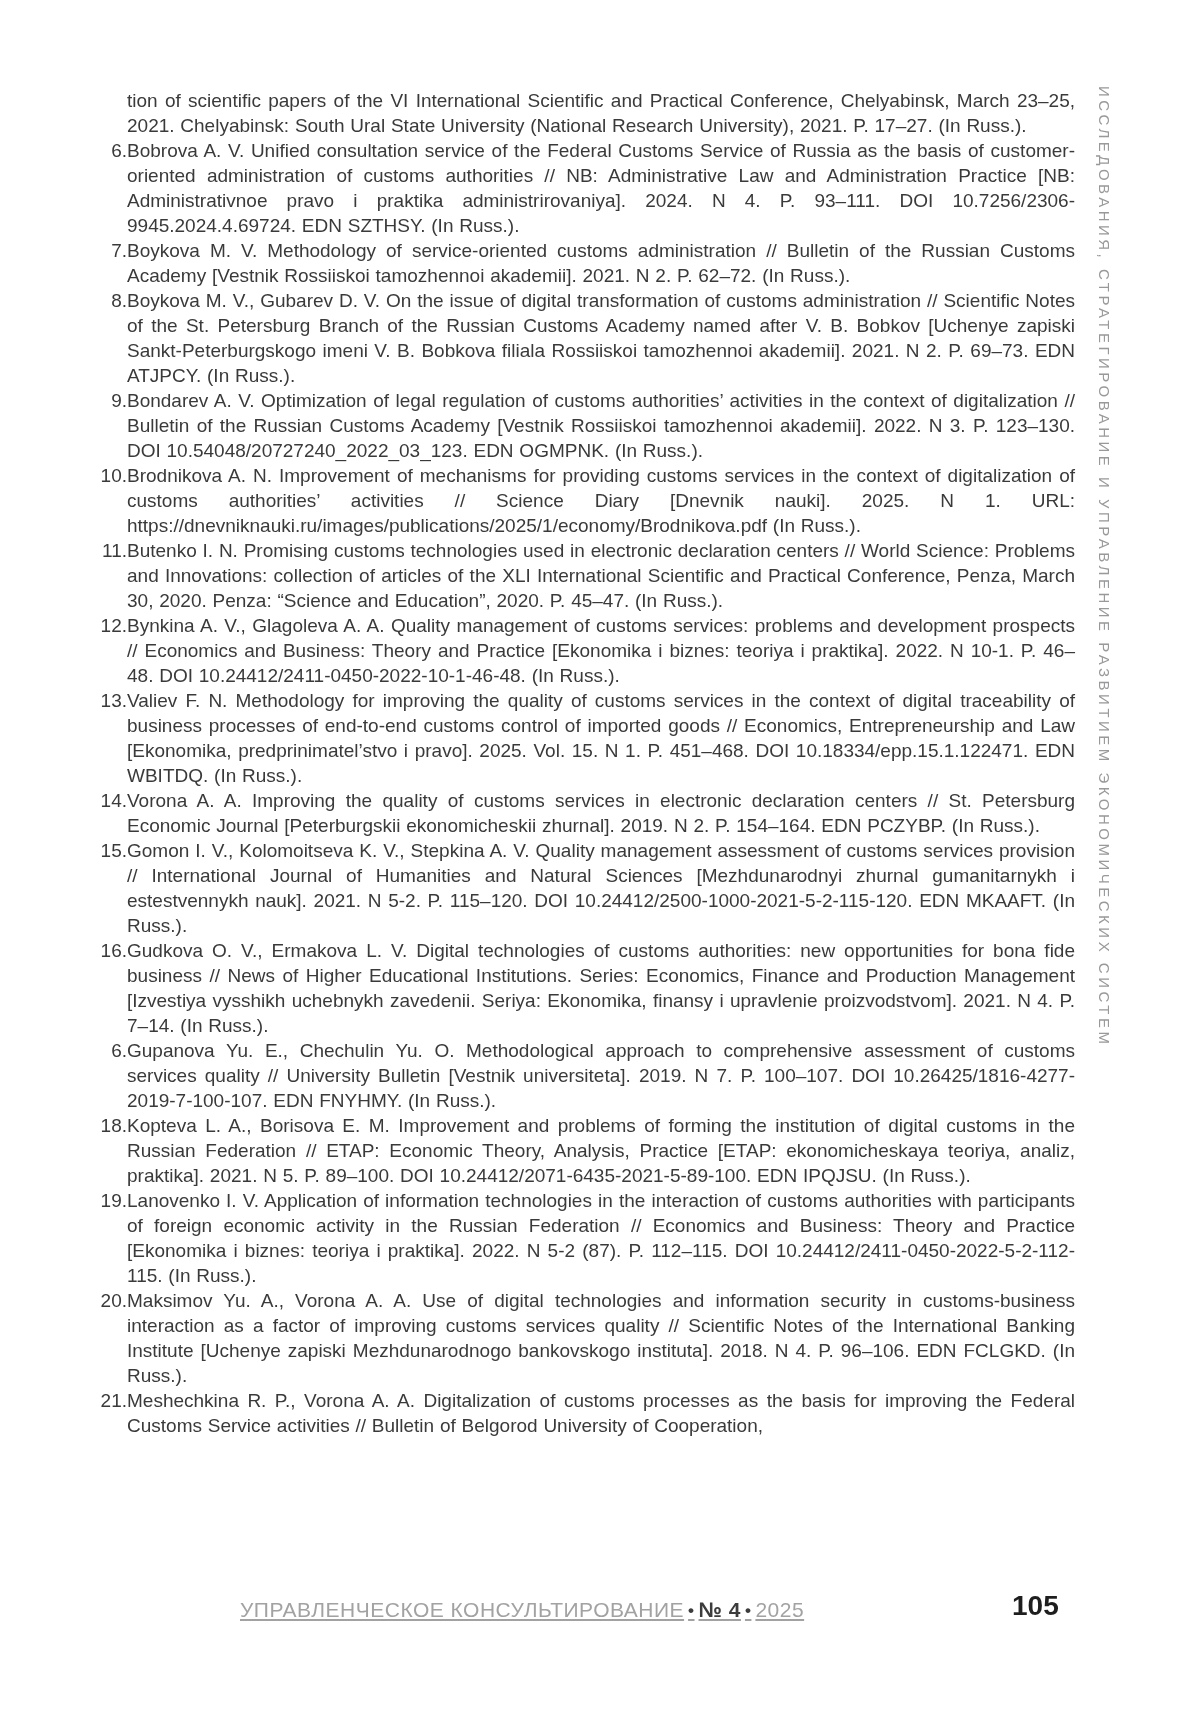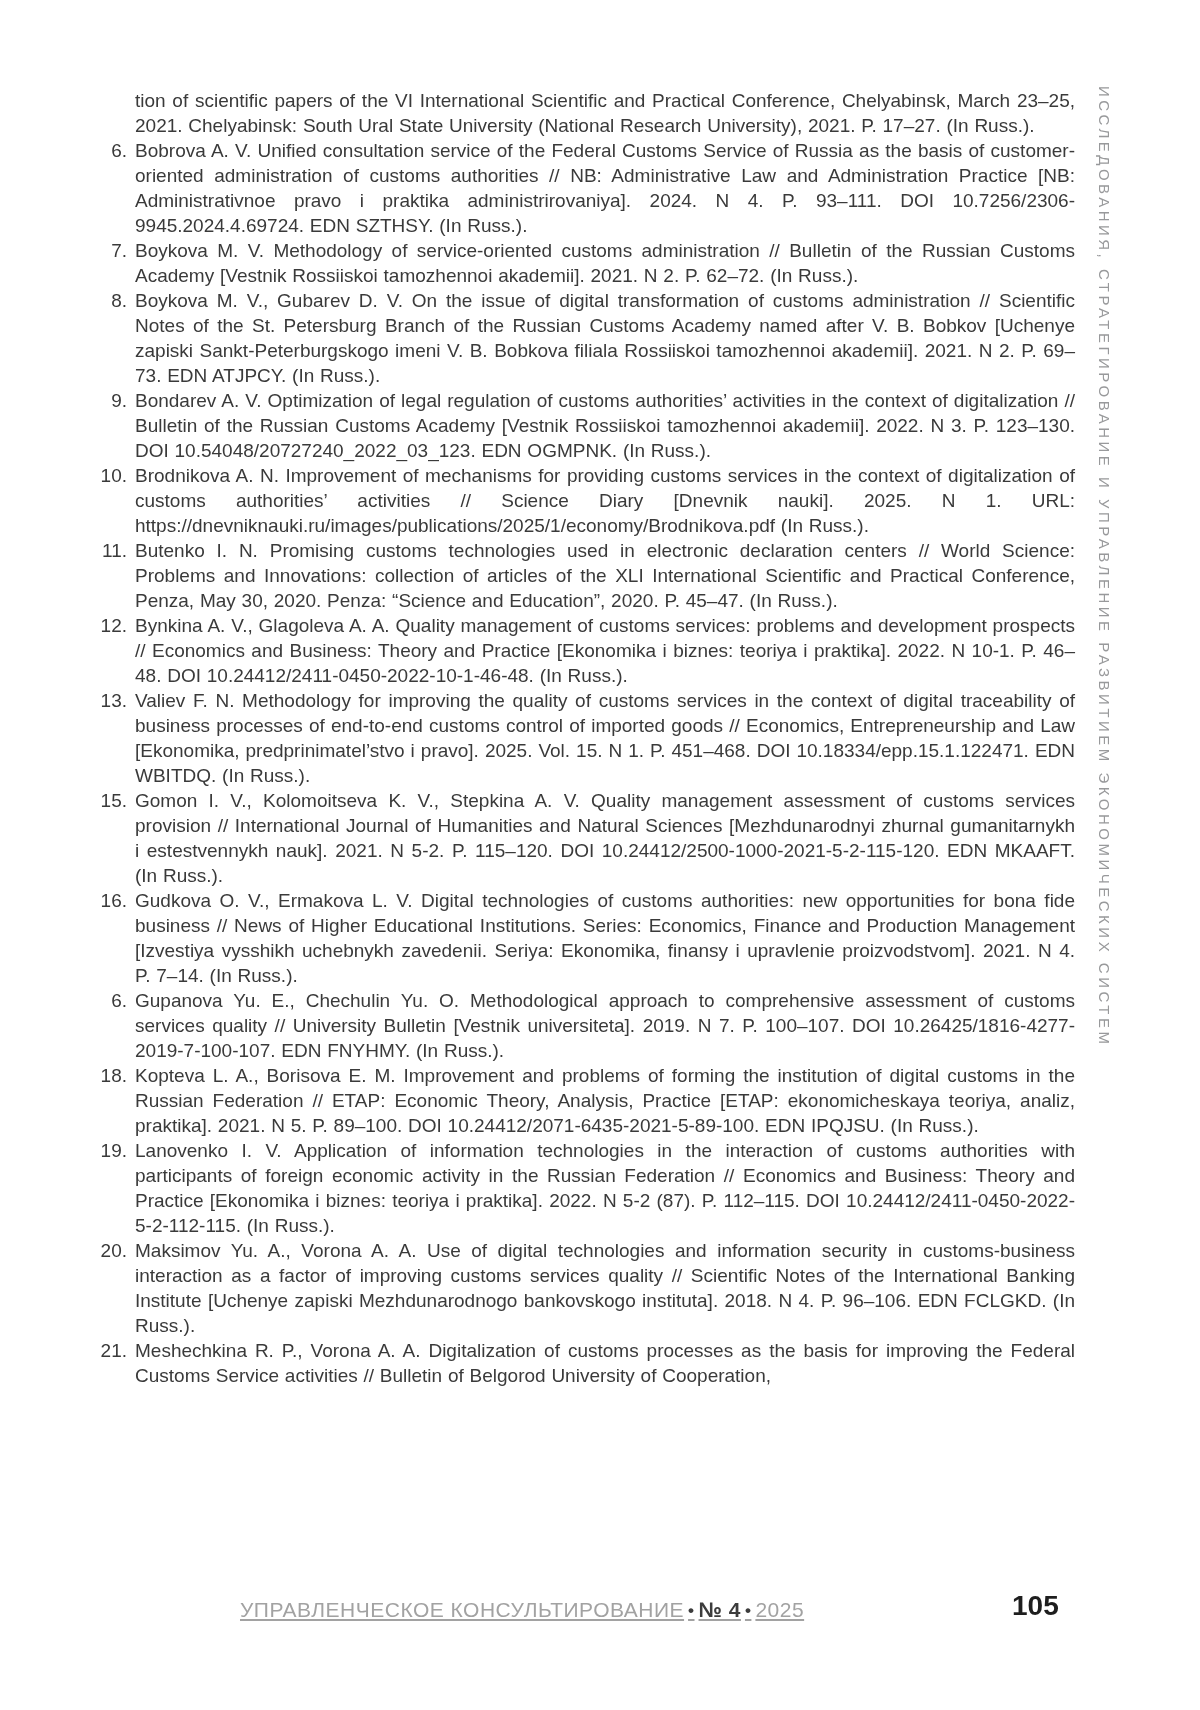--- a/index.html
+++ b/index.html
@@ -29,21 +29,20 @@
     align-items: flex-start;
   }
   .ref-num {
     flex: none;
     width: 32px;
     text-align: right;
     white-space: nowrap;
   }
   .ref-text {
     flex: 1 1 auto;
-    margin-left: 8px;
     text-align: justify;
     hyphens: none;
     word-spacing: 0.5px;
   }
   .vertical-title {
     position: absolute;
     top: 86px;
     left: 1096px;
     height: 1030px;
     writing-mode: vertical-rl;
@@ -111,29 +110,33 @@
       <div class="ref">
         <div class="ref-num">9.</div>
         <div class="ref-text">Bondarev A. V. Optimization of legal regulation of customs authorities’ activities in the context of digitalization // Bulletin of the Russian Customs Academy [Vestnik Rossiiskoi tamozhennoi akademii]. 2022. N 3. P. 123–130. DOI 10.54048/20727240_2022_03_123. EDN OGMPNK. (In Russ.).</div>
       </div>
       <div class="ref">
         <div class="ref-num">10.</div>
         <div class="ref-text">Brodnikova A. N. Improvement of mechanisms for providing customs services in the context of digitalization of customs authorities’ activities // Science Diary [Dnevnik nauki]. 2025. N 1. URL: https://dnevniknauki.ru/images/publications/2025/1/economy/Brodnikova.pdf (In Russ.).</div>
       </div>
       <div class="ref">
         <div class="ref-num">11.</div>
-        <div class="ref-text">Butenko I. N. Promising customs technologies used in electronic declaration centers // World Science: Problems and Innovations: collection of articles of the XLI International Scientific and Practical Conference, Penza, May 30, 2020. Penza: “Science and Education”, 2020. P. 45–47. (In Russ.).</div>
+        <div class="ref-text">Butenko I. N. Promising customs technologies used in electronic declaration centers // World Science: Problems and Innovations: collection of articles of the XLI International Scientific and Practical Conference, Penza, March 30, 2020. Penza: “Science and Education”, 2020. P. 45–47. (In Russ.).</div>
       </div>
       <div class="ref">
         <div class="ref-num">12.</div>
         <div class="ref-text">Bynkina A. V., Glagoleva A. A. Quality management of customs services: problems and development prospects // Economics and Business: Theory and Practice [Ekonomika i biznes: teoriya i praktika]. 2022. N 10-1. P. 46–48. DOI 10.24412/2411-0450-2022-10-1-46-48. (In Russ.).</div>
       </div>
       <div class="ref">
         <div class="ref-num">13.</div>
         <div class="ref-text">Valiev F. N. Methodology for improving the quality of customs services in the context of digital traceability of business processes of end-to-end customs control of imported goods // Economics, Entrepreneurship and Law [Ekonomika, predprinimatel’stvo i pravo]. 2025. Vol. 15. N 1. P. 451–468. DOI 10.18334/epp.15.1.122471. EDN WBITDQ. (In Russ.).</div>
+      </div>
+      <div class="ref">
+        <div class="ref-num">14.</div>
+        <div class="ref-text">Vorona A. A. Improving the quality of customs services in electronic declaration centers // St. Petersburg Economic Journal [Peterburgskii ekonomicheskii zhurnal]. 2019. N 2. P. 154–164. EDN PCZYBP. (In Russ.).</div>
       </div>
       <div class="ref">
         <div class="ref-num">15.</div>
         <div class="ref-text">Gomon I. V., Kolomoitseva K. V., Stepkina A. V. Quality management assessment of customs services provision // International Journal of Humanities and Natural Sciences [Mezhdunarodnyi zhurnal gumanitarnykh i estestvennykh nauk]. 2021. N 5-2. P. 115–120. DOI 10.24412/2500-1000-2021-5-2-115-120. EDN MKAAFT. (In Russ.).</div>
       </div>
       <div class="ref">
         <div class="ref-num">16.</div>
         <div class="ref-text">Gudkova O. V., Ermakova L. V. Digital technologies of customs authorities: new opportunities for bona fide business // News of Higher Educational Institutions. Series: Economics, Finance and Production Management [Izvestiya vysshikh uchebnykh zavedenii. Seriya: Ekonomika, finansy i upravlenie proizvodstvom]. 2021. N 4. P. 7–14. (In Russ.).</div>
       </div>
       <div class="ref">

